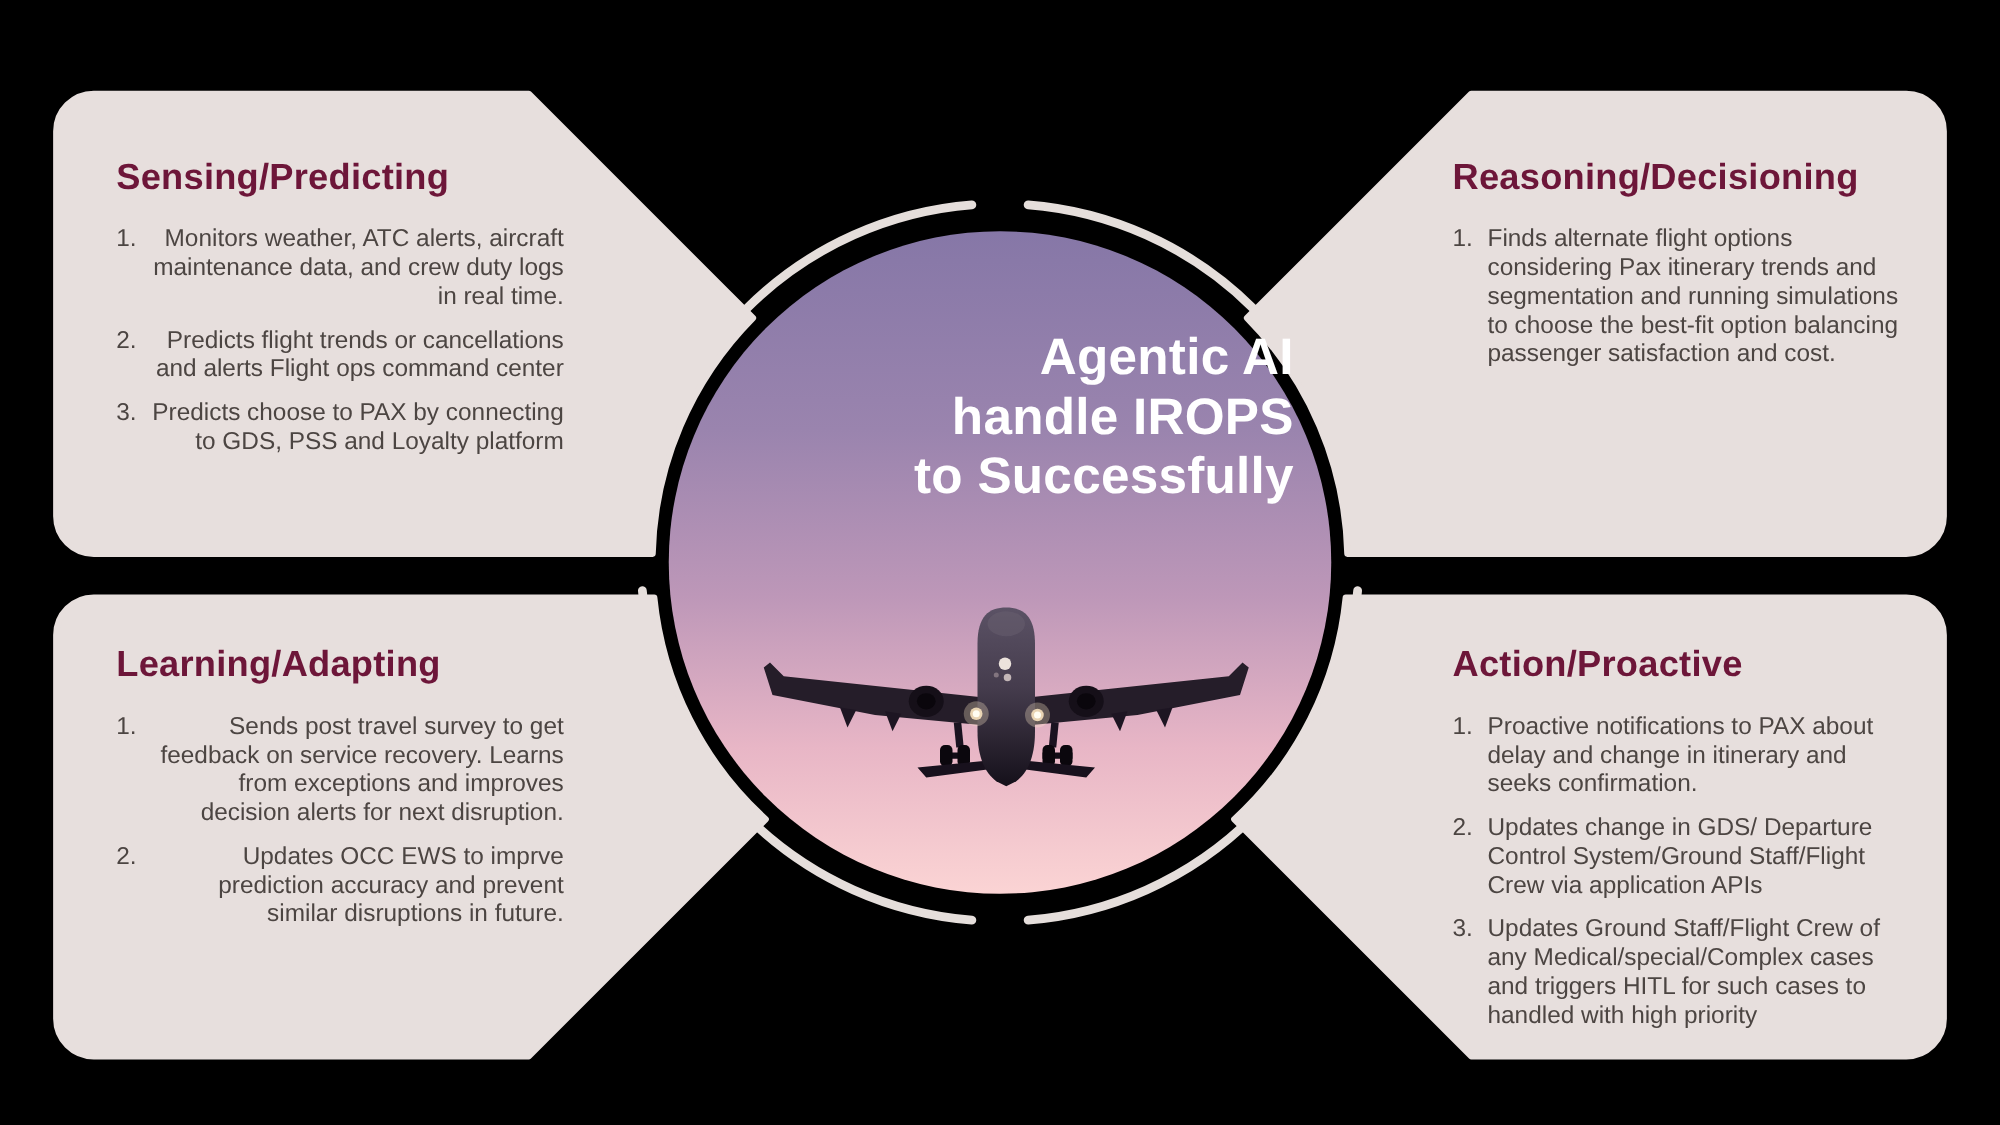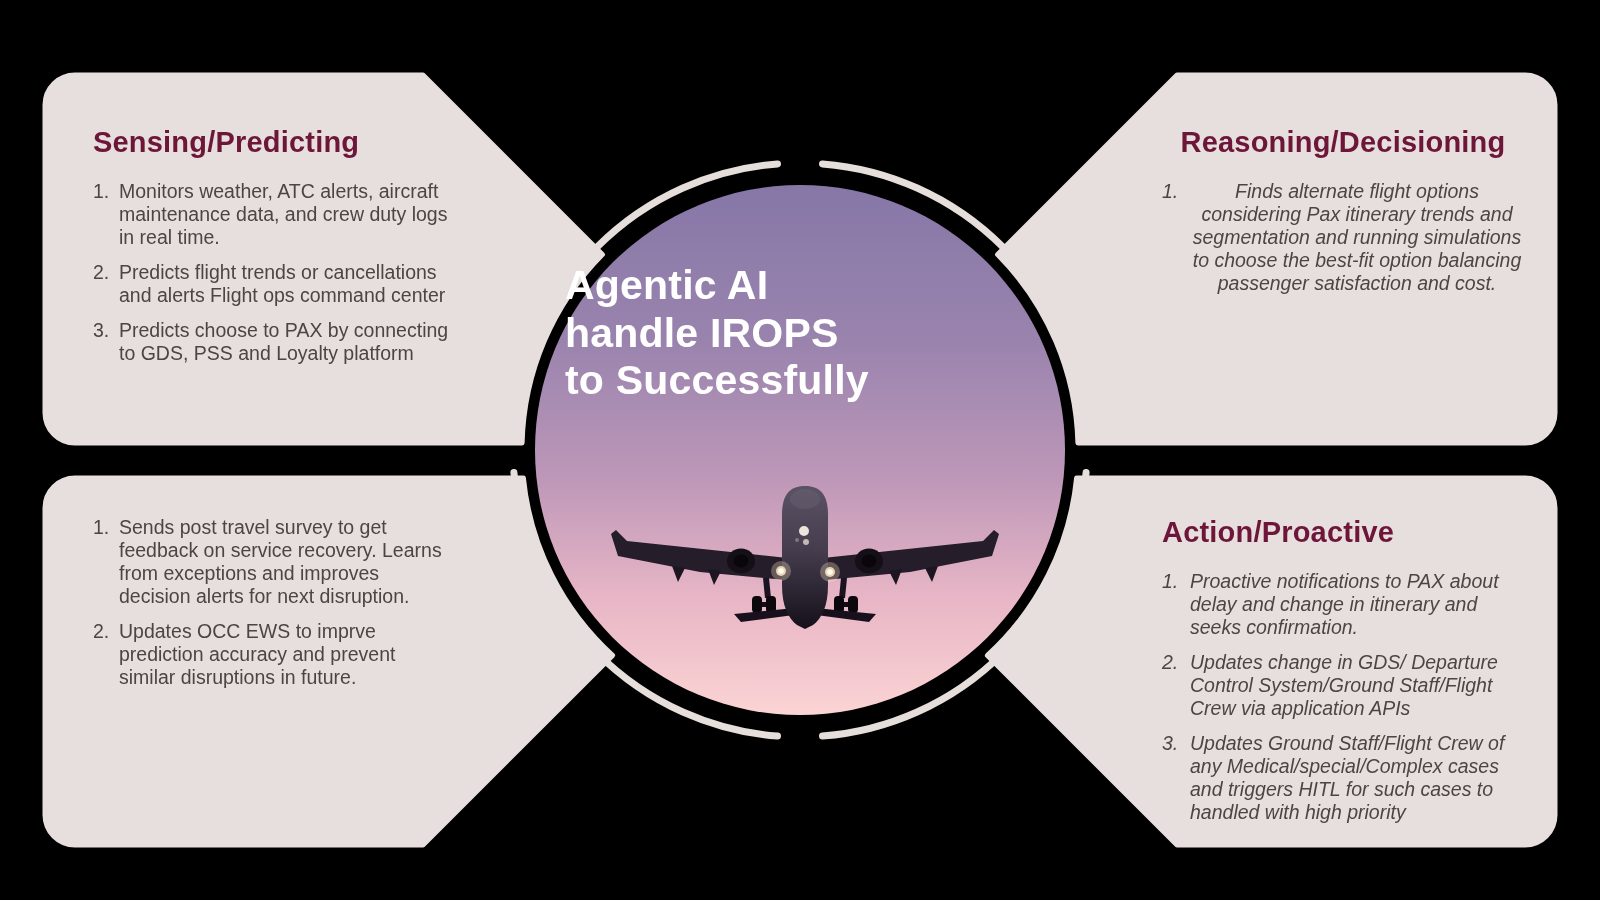--- a/index.html
+++ b/index.html
@@ -10,28 +10,28 @@
   .stage{position:relative;width:1600px;height:900px;background:var(--bg);
          font-family:"Liberation Sans",sans-serif;overflow:hidden;}
   .stage svg{position:absolute;left:0;top:0;}
   .panel{fill:var(--panel-bg);stroke:var(--panel-bg);stroke-width:5;stroke-linejoin:round;}
   .ring{fill:none;stroke:var(--ring-color);stroke-width:7;stroke-linecap:round;}
   .panel-text{position:absolute;color:var(--body-color);}
   .panel-text h2{margin:0 0 21px 0;font-size:29px;font-weight:700;color:var(--title-color);letter-spacing:.2px;}
   .panel-text ol{list-style:none;margin:0;padding:0;counter-reset:it;}
   .panel-text li{position:relative;counter-increment:it;margin:0 0 12px 0;
                  font-size:19.5px;line-height:23px;}
-  .pt-left li{padding-left:26px;}
-  .pt-right li{padding-left:28px;font-style:italic;}
+  .pt-left li{padding-left:26px;text-align:right;}
+  .pt-right li{padding-left:28px;}
   .panel-text li::before{content:counter(it) ".";position:absolute;left:0;top:0;}
   .pt-tl{left:93px;top:126px;width:358px;}
-  .pt-tr{left:1162px;top:126px;width:362px;text-align:center;}
+  .pt-tr{left:1162px;top:126px;width:362px;}
   .pt-bl{left:93px;top:516px;width:358px;}
   .pt-br{left:1162px;top:516px;width:368px;}
-  .center-title{position:absolute;left:565px;top:262px;width:470px;text-align:left;
+  .center-title{position:absolute;left:565px;top:262px;width:470px;text-align:right;
                 color:var(--center-text);font-size:41px;line-height:47.5px;font-weight:700;letter-spacing:.2px;}
 </style>
 </head>
 <body>
 
 <div class="stage">
 
   <svg width="1600" height="900" viewBox="0 0 1600 900">
     <defs>
       <linearGradient id="skyGrad" x1="0" y1="0" x2="0" y2="1">
@@ -117,20 +117,21 @@
   </div>
 
   <div class="panel-text pt-right pt-tr">
     <h2>Reasoning/Decisioning</h2>
     <ol>
       <li>Finds alternate flight options considering Pax itinerary trends and segmentation and running simulations to choose the best-fit option balancing passenger satisfaction and cost.</li>
     </ol>
   </div>
 
   <div class="panel-text pt-left pt-bl">
+    <h2>Learning/Adapting</h2>
     <ol>
       <li>Sends post travel survey to get feedback on service recovery. Learns from exceptions and improves decision alerts for next disruption.</li>
       <li>Updates OCC EWS to imprve prediction accuracy and prevent similar disruptions in future.</li>
     </ol>
   </div>
 
   <div class="panel-text pt-right pt-br">
     <h2>Action/Proactive</h2>
     <ol>
       <li>Proactive notifications to PAX about delay and change in itinerary and seeks confirmation.</li>

